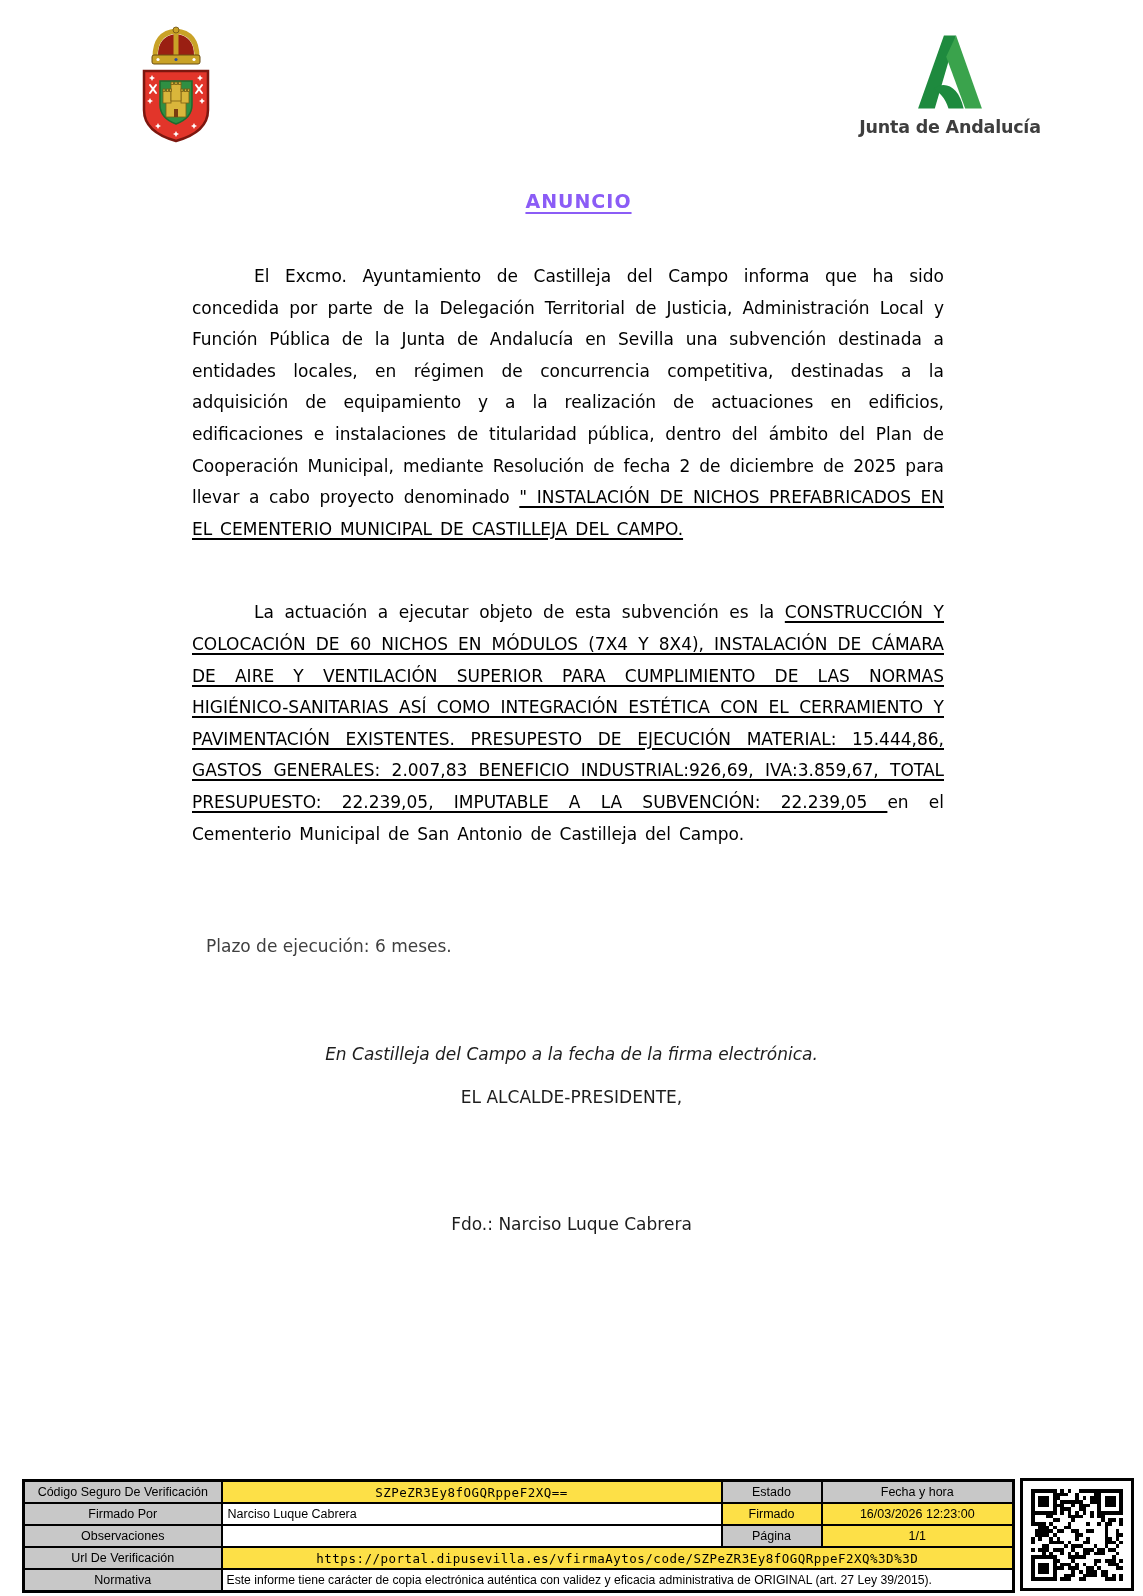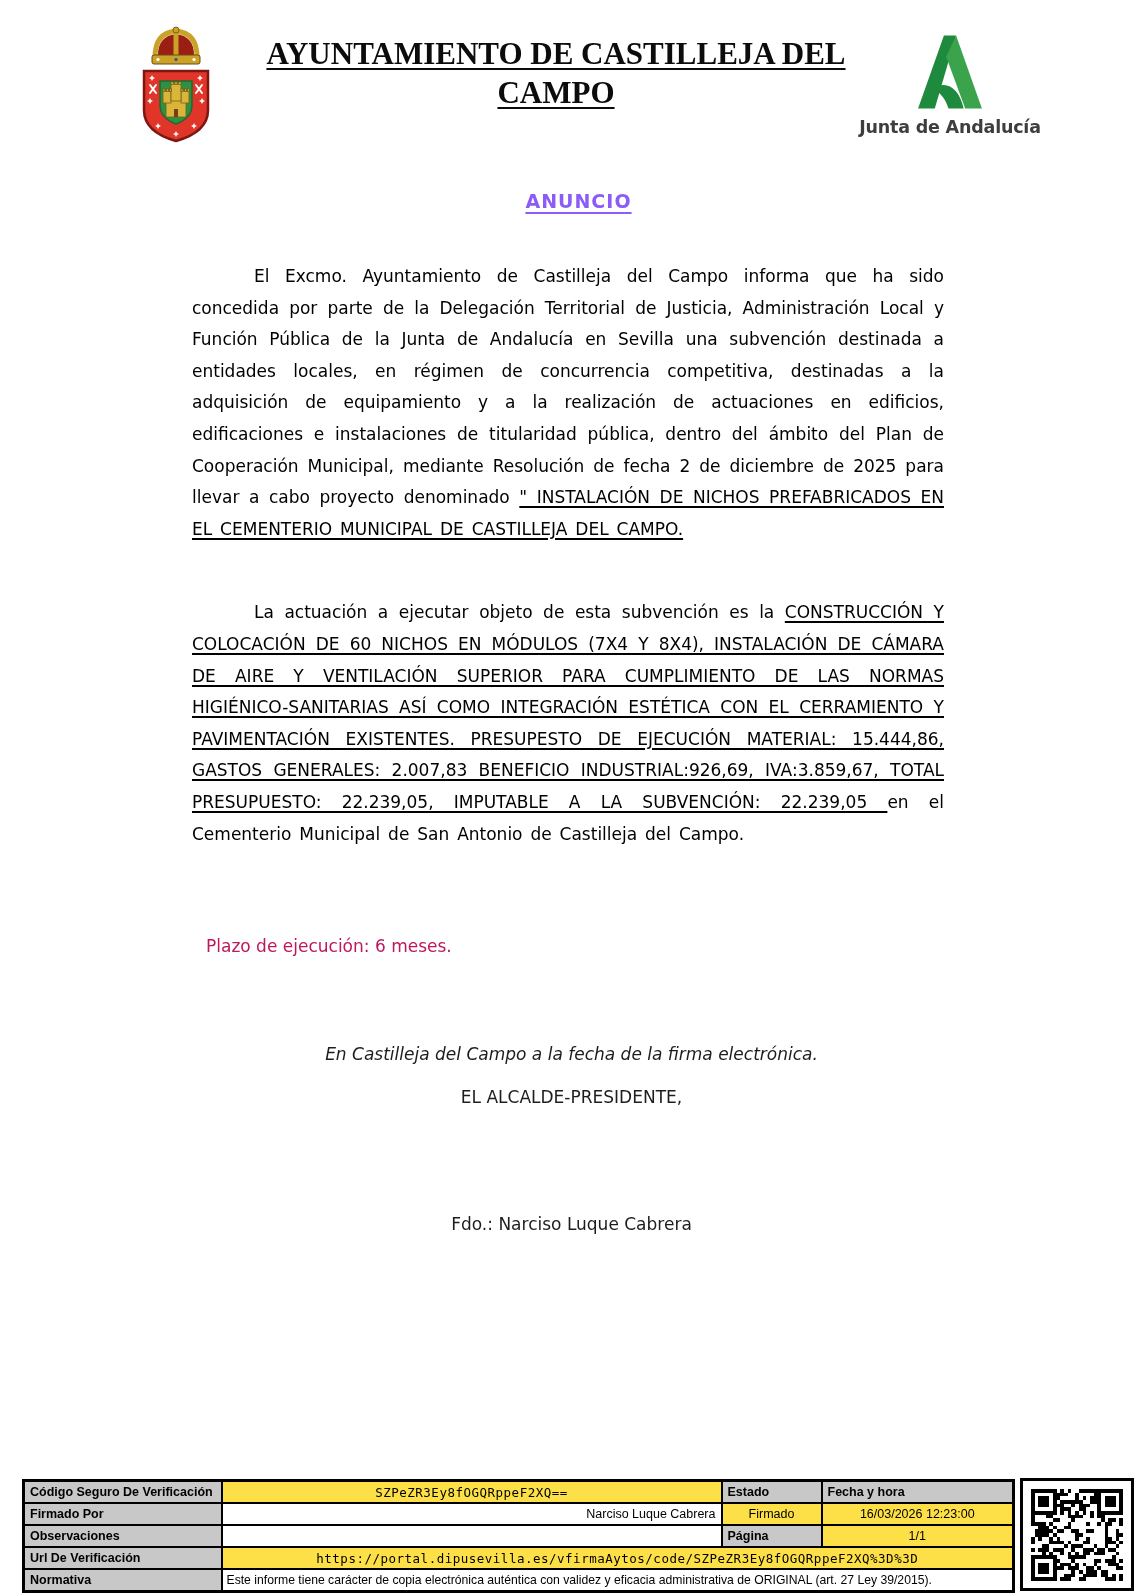--- a/index.html
+++ b/index.html
@@ -33,40 +33,40 @@
   }
   
   .bodyblock{position:absolute;left:192px;top:261px;width:752px;}
   .para{
     margin:0;text-align:justify;
     font-size:17px;line-height:31.6px;word-spacing:2.5px;color:#000000;
   }
   .para.indent{text-indent:62px;}
   .p2{margin-top:52px;}
   .u{text-decoration:underline;text-decoration-thickness:1.5px;text-underline-offset:3px;}
-  .plazo{position:absolute;left:206px;top:936px;font-size:17px;color:#be185d;}
+  .plazo{position:absolute;left:206px;top:936px;font-size:17px;color:#404040;}
   .center-line{position:absolute;left:0;width:1143px;text-align:center;font-size:17px;color:#1d1d1d;}
   .place{top:1044px;font-style:italic;}
   .role{top:1087px;}
   .fdo{top:1214px;}
   
   .vtable{
     position:absolute;left:22px;top:1479px;
     border-collapse:collapse;table-layout:fixed;
     font-family:"Liberation Sans","DejaVu Sans",sans-serif;
     font-size:12.5px;color:#000;
     border:3px solid #000;
   }
   .vtable td{
     border:2px solid #000;height:20px;padding:0 5px;
     overflow:hidden;white-space:nowrap;vertical-align:middle;
   }
-  .vtable td.lbl{background:#c8c8c8;font-weight:bold;}
+  .vtable td.lbl{background:#c8c8c8;font-weight:normal;text-align:center;}
   .vtable td.val{background:#fde047;text-align:center;}
-  .vtable td.val-left{background:#fff;text-align:right;border-radius:10px;}
+  .vtable td.val-left{background:#fff;text-align:left;border-radius:10px;}
   .vtable td.mono{font-family:"DejaVu Sans Mono","Liberation Mono",monospace;font-size:12.5px;letter-spacing:0.5px;}
   .vtable td.norm{font-size:12.2px;text-align:left;padding:0 4px;}
   .qrbox{
     position:absolute;left:1020px;top:1478px;width:108px;height:107px;
     border:3px solid #000;background:#fff;
     display:flex;align-items:center;justify-content:center;
   }
 </style>
 </head>
 <body>
@@ -114,24 +114,20 @@
       <path d="M40,106 l1,2 2,1 -2,1 -1,2 -1,-2 -2,-1 2,-1 Z"></path>
       <g stroke="#ffffff" stroke-width="2" stroke-linecap="round">
         <line x1="14" y1="60" x2="20" y2="68"></line>
           <line x1="20" y1="60" x2="14" y2="68"></line>
         <line x1="60" y1="60" x2="66" y2="68"></line>
           <line x1="66" y1="60" x2="60" y2="68"></line>
       </g>
     </g>
   </svg>
 
-  <h1 class="org-title" style="margin:0;font-size:31px;">
-    <span>AYUNTAMIENTO DE CASTILLEJA DEL</span><br>
-    <span>CAMPO</span>
-  </h1>
 
   <div class="junta">
     <svg width="76" height="88" viewBox="0 0 100 100" aria-hidden="true">
       <polygon points="42,2 58,2 30,98 8,98" fill="#1e8a3e"></polygon>
       <polygon points="58,2 92,98 70,98 45,30" fill="#3aa34c"></polygon>
       <path d="M28,72 C44,60 62,70 68,98 L48,98 C44,84 36,77 28,72 Z" fill="#1e8a3e"></path>
     </svg>
     <div class="junta-label">Junta de Andalucía</div>
   </div>
 

